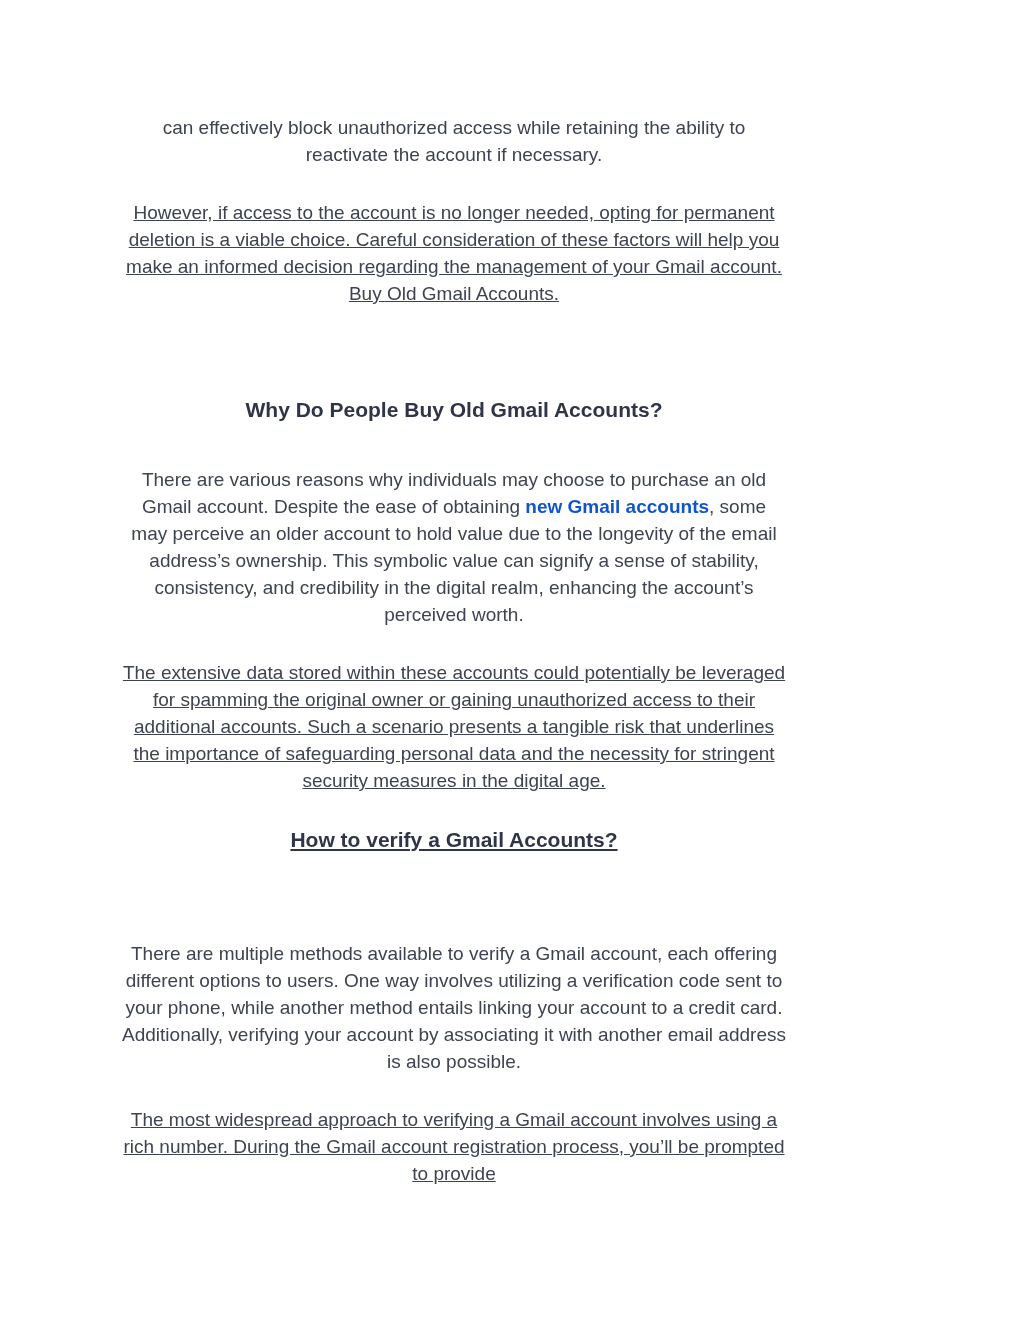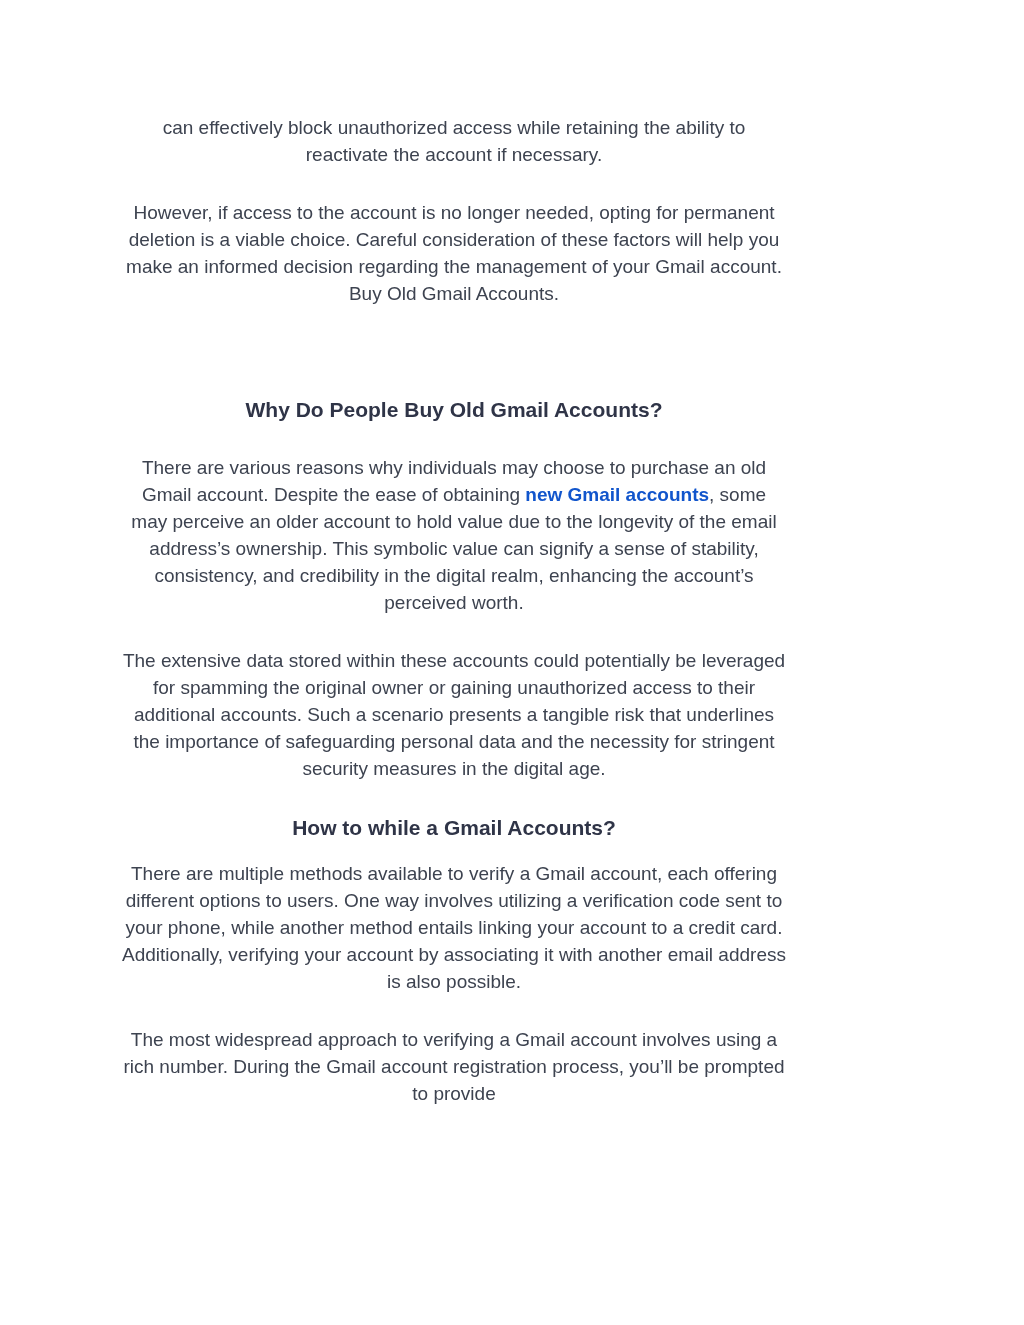--- a/index.html
+++ b/index.html
@@ -25,28 +25,28 @@
   .para {
     font-size: 19px;
     line-height: 27px;
     margin: 0;
     font-weight: 400;
     color: #3d4350;
   }
   .heading {
     font-size: 21px;
     line-height: 29px;
-    margin: 18px;
+    margin: 0;
     font-weight: 700;
     color: #2f3447;
   }
-  .mt-para { margin-top: 31px; }
-  .mt-block { margin-top: 30px; }
+  .mt-para { margin-top: 31px; text-decoration: underline; }
+  .mt-block { margin-top: 42px; }
   .mt-big-heading { margin-top: 88px; }
-  .mt-big-para { }
+  .mt-big-para { margin-top: 86px; }
   .link {
     color: #1155cc;
     font-weight: 700;
     text-decoration: none;
     cursor: pointer;
   }
 </style>
 </head>
 <body>
 
@@ -56,19 +56,19 @@
 
   <p class="para mt-para">However, if access to the account is no longer needed, opting for permanent deletion is a viable choice. Careful consideration of these factors will help you make an informed decision regarding the management of your Gmail account. Buy Old Gmail Accounts.</p>
 
   <h2 class="heading mt-big-heading">Why Do People Buy Old Gmail Accounts?</h2>
 
   <p class="para mt-block"><span>There are various reasons why individuals may choose to purchase an old Gmail account. Despite the ease of obtaining </span><a class="link" href="#">new Gmail accounts</a><span>, some may perceive an older account to hold value due to the longevity of the email address’s ownership. This symbolic value can signify a sense of stability, consistency, and credibility in the digital realm, enhancing the account’s perceived worth.</span></p>
 
 
   <p class="para mt-para">The extensive data stored within these accounts could potentially be leveraged for spamming the original owner or gaining unauthorized access to their additional accounts. Such a scenario presents a tangible risk that underlines the importance of safeguarding personal data and the necessity for stringent security measures in the digital age.</p>
 
-  <h2 class="heading mt-para">How to while a Gmail Accounts?</h2>
+  <h2 class="heading mt-para">How to verify a Gmail Accounts?</h2>
 
   <p class="para mt-big-para">There are multiple methods available to verify a Gmail account, each offering different options to users. One way involves utilizing a verification code sent to your phone, while another method entails linking your account to a credit card. Additionally, verifying your account by associating it with another email address is also possible.</p>
 
   <p class="para mt-para">The most widespread approach to verifying a Gmail account involves using a rich number. During the Gmail account registration process, you’ll be prompted to provide</p>
 
 </div>
 
 </body></html>

